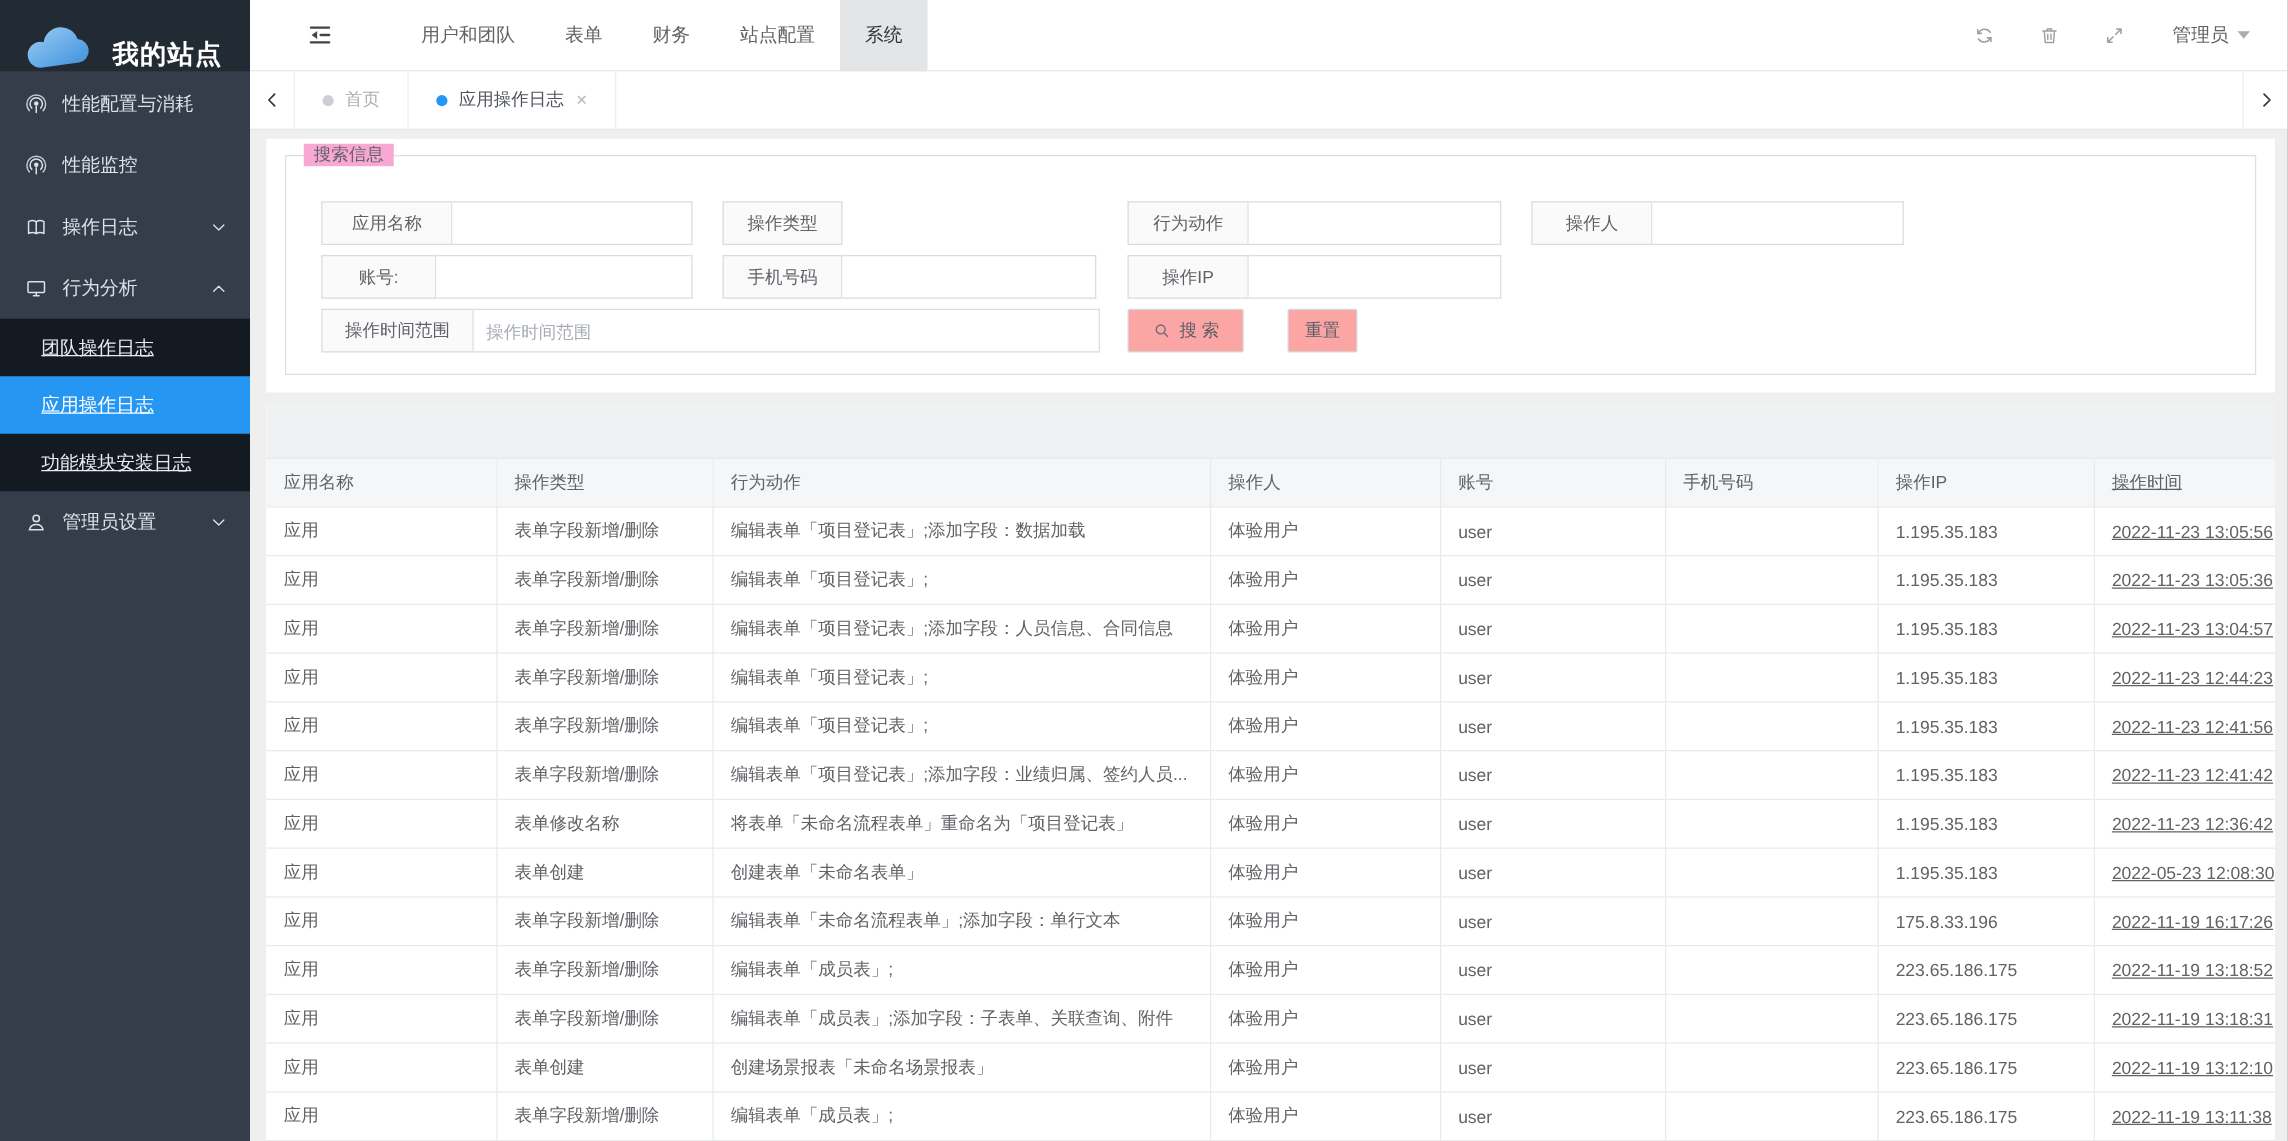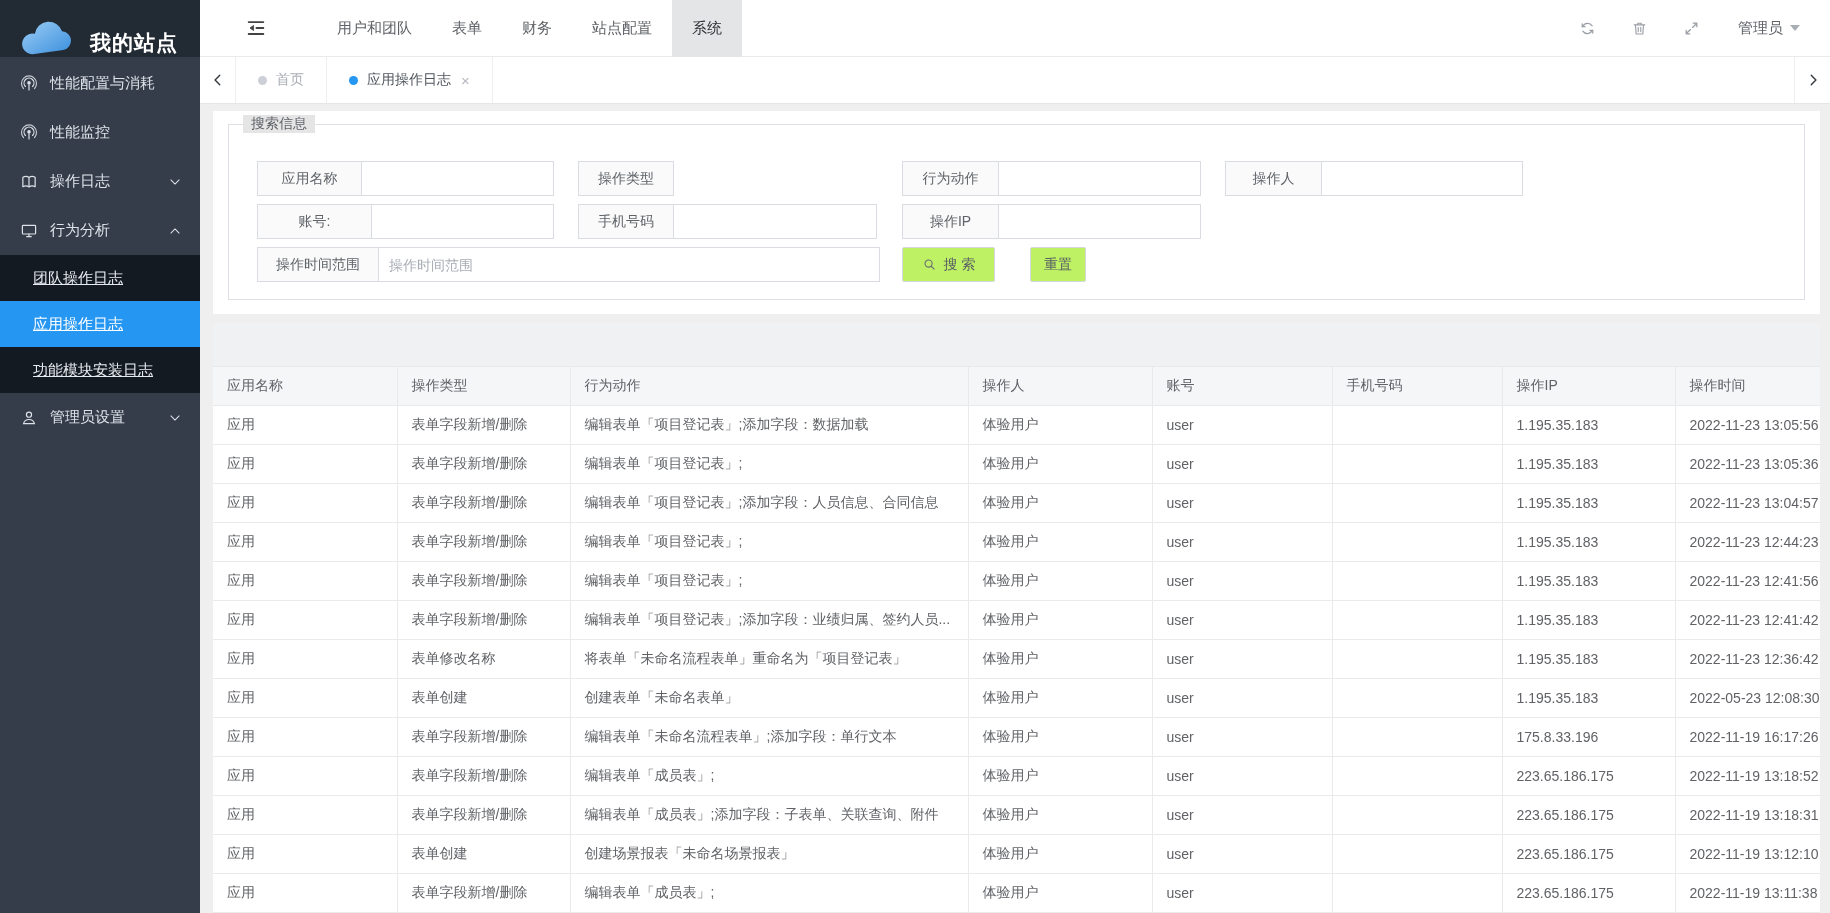--- a/index.html
+++ b/index.html
@@ -47,39 +47,39 @@
   .tb-btn.right{border-left:1px solid #eceef0;margin-left:auto;}
   .tb-tab{display:flex;align-items:center;padding:0 22px;border-right:1px solid #eceef0;font-size:14px;color:#a9aeb5;cursor:pointer;}
   .tb-tab .dot{width:9px;height:9px;border-radius:50%;background:#ccd0d6;margin-right:9px;}
   .tb-tab.active{color:#4f555c;}
   .tb-tab.active .dot{background:var(--accent);}
   .tb-close{margin-left:10px;color:#b4b8bf;font-size:15px;line-height:1;cursor:pointer;}
 
   
   .search-panel{position:absolute;left:213px;top:111px;width:1607px;height:203px;background:#fff;}
   .sp-fieldset{position:absolute;left:15px;right:15px;top:13px;bottom:14px;border:1px solid #dcdfe4;}
-  .sp-legend{position:absolute;top:-10px;left:14px;background:#e5e5e5;padding:0 8px;font-size:14px;color:#5f6368;}
+  .sp-legend{position:absolute;top:-10px;left:14px;background:#f9a8d4;padding:0 8px;font-size:14px;color:#5f6368;}
   .fg{position:absolute;height:35px;display:flex;font-size:14px;}
   .fg-label{background:#fafafa;border:1px solid #d9dce0;color:#5f6368;display:flex;align-items:center;justify-content:center;flex:0 0 auto;}
   .fg-field{border:1px solid #d9dce0;border-left:none;background:#fff;flex:1 1 auto;position:relative;}
   .fg-field input{width:100%;height:100%;border:none;outline:none;font-size:14px;color:#333;padding:0 10px;font-family:inherit;background:transparent;}
   .fg-field input::placeholder{color:#a8adb5;}
   .fg-select{display:flex;align-items:center;color:#8a8f96;padding:0 10px;width:100%;cursor:pointer;}
   .fg-select .caret{margin-left:auto;border-top-color:#b0b3b8;}
-  .btn{position:absolute;height:35px;border:1px solid #d4d7db;background:#bef264;border-radius:2px;display:flex;align-items:center;justify-content:center;font-size:14px;color:#5a5f66;cursor:pointer;}
+  .btn{position:absolute;height:35px;border:1px solid #d4d7db;background:#fca5a5;border-radius:2px;display:flex;align-items:center;justify-content:center;font-size:14px;color:#5a5f66;cursor:pointer;}
   .btn .b-icon{width:15px;height:15px;margin-right:7px;color:#6a6f76;}
   .btn .b-icon svg{width:15px;height:15px;display:block;}
 
   
   .table-panel{position:absolute;left:213px;top:323px;width:1607px;height:590px;background:#fff;overflow:hidden;}
   .band{height:44px;background:#f0f1f2;border-bottom:1px solid #e6e8ea;}
   table{border-collapse:collapse;table-layout:fixed;width:1607px;}
   th,td{text-align:left;padding:0 14px;white-space:nowrap;overflow:hidden;font-weight:normal;
         border-bottom:1px solid #e8eaec;border-right:1px solid #e8eaec;font-size:14px;}
-  th:last-child,td:last-child{border-right:none;}
+  th:last-child,td:last-child{border-right:none;text-decoration:underline;}
   th{height:38px;background:#f5f6f8;color:#5f6368;}
   td{height:39px;color:#606266;background:#fff;}
 </style>
 </head>
 <body>
 
 <svg width="0" height="0" style="position:absolute">
   <defs>
     <linearGradient id="cloudG" x1="0" y1="0" x2="1" y2="1">
       <stop offset="0" stop-color="#9ccdf5"></stop>
@@ -283,21 +283,21 @@
     <div class="fg" style="left:689px;top:50px;width:299px;">
       <div class="fg-label" style="width:97px;">行为动作</div>
       <div class="fg-field"><input style=""></div>
     </div>
     <div class="fg" style="left:1012px;top:50px;width:298px;">
       <div class="fg-label" style="width:97px;">操作人</div>
       <div class="fg-field"><input style=""></div>
     </div>
 
     <div class="fg" style="left:44px;top:93px;width:297px;">
-      <div class="fg-label" style="width:115px;">账号:</div>
+      <div class="fg-label" style="width:92px;">账号:</div>
       <div class="fg-field"><input style=""></div>
     </div>
     <div class="fg" style="left:365px;top:93px;width:299px;">
       <div class="fg-label" style="width:96px;">手机号码</div>
       <div class="fg-field"><input style=""></div>
     </div>
     <div class="fg" style="left:689px;top:93px;width:299px;">
       <div class="fg-label" style="width:97px;">操作IP</div>
       <div class="fg-field"><input style=""></div>
     </div>

